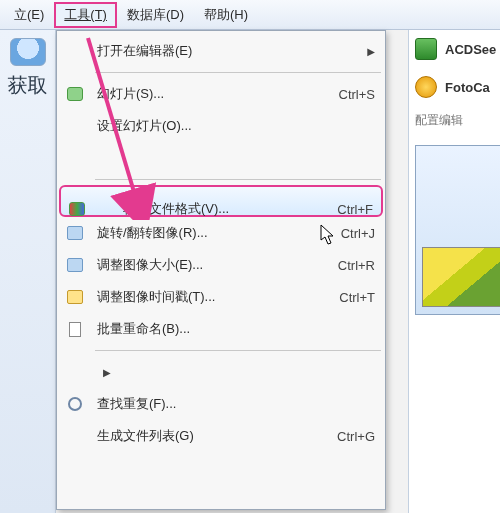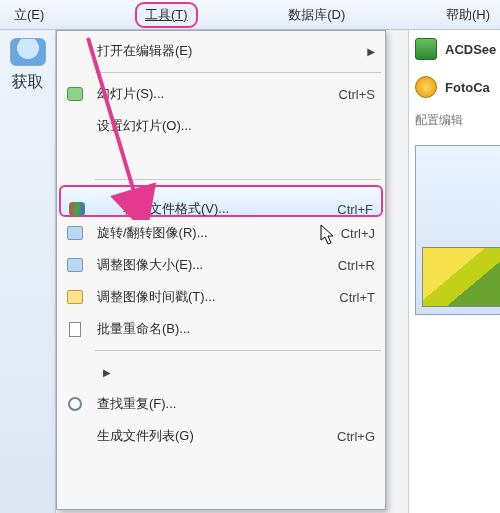--- a/index.html
+++ b/index.html
@@ -13,31 +13,30 @@
     position: relative;
   }
   
   .menubar {
     height: 30px;
     background: linear-gradient(#f6f9fd, #e4ecf7);
     border-bottom: 1px solid #b8c6d9;
     display: flex;
     align-items: center;
     padding-left: 4px;
-    justify-content: space-between;
   }
   .menubar-item {
     padding: 4px 10px;
     color: #2b2b2b;
     cursor: pointer;
   }
   .menubar-item.active {
     background: #e9f2fb;
     border: 2px solid #e33a8f;
-    border-radius: 9px;
+    border-radius: 0;
     padding: 2px 8px;
     text-decoration: underline;
   }
   
   .leftbar {
     position: absolute;
     top: 30px; left: 0;
     width: 56px;
     height: 483px;
     background: linear-gradient(#edf3fb,#dde7f4);
@@ -45,21 +44,21 @@
     text-align: center;
     padding-top: 8px;
   }
   .leftbar .scan-icon {
     width: 36px; height: 28px;
     margin: 0 auto 6px;
     background: radial-gradient(circle at 50% 35%, #cfe6ff 0 45%, #6aa6e0 46% 100%);
     border-radius: 6px;
     border: 1px solid #8aa8c9;
   }
-  .leftbar-label { font-size: 16px; color: #2b3a4a; }
+  .leftbar-label { font-size: 20px; color: #2b3a4a; }
   
   .dropdown {
     position: absolute;
     top: 30px;
     left: 56px;
     width: 330px;
     background: #f7f7f7;
     border: 1px solid #9aa7b7;
     box-shadow: 2px 3px 6px rgba(0,0,0,.25);
     padding: 4px 0;

